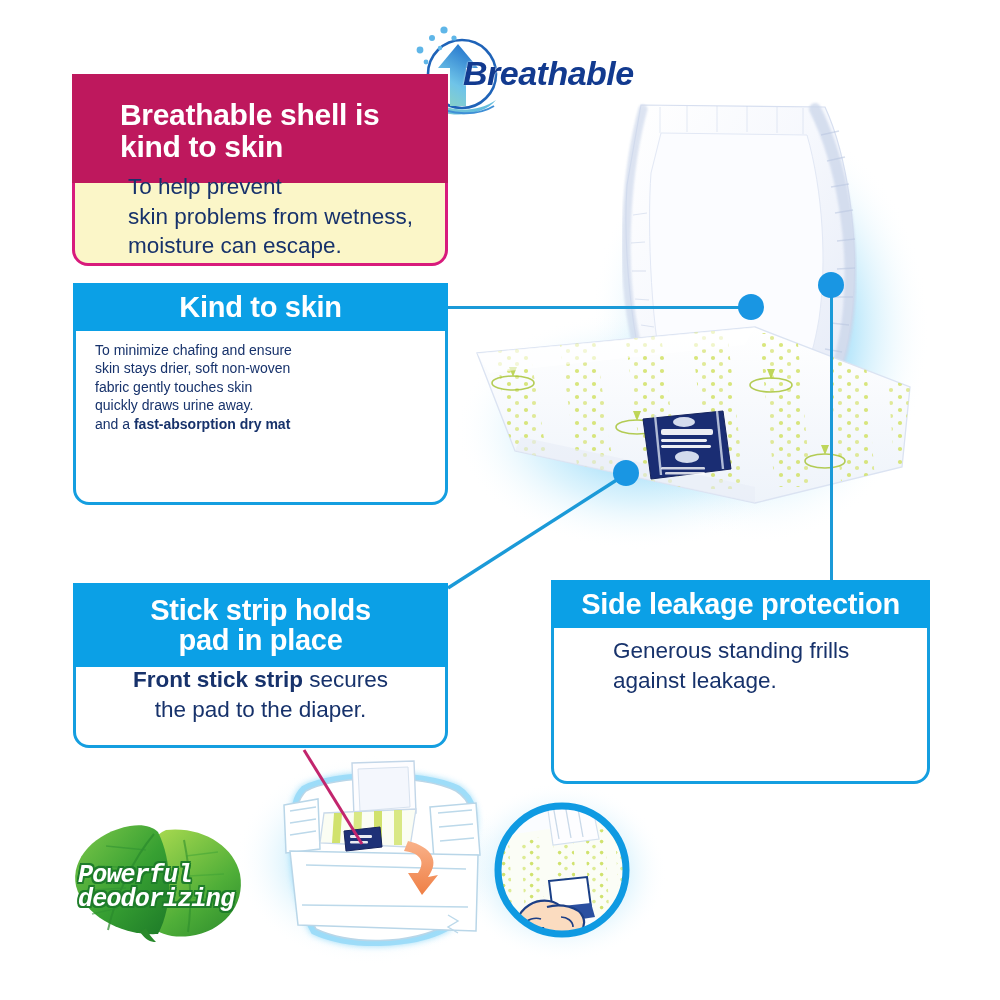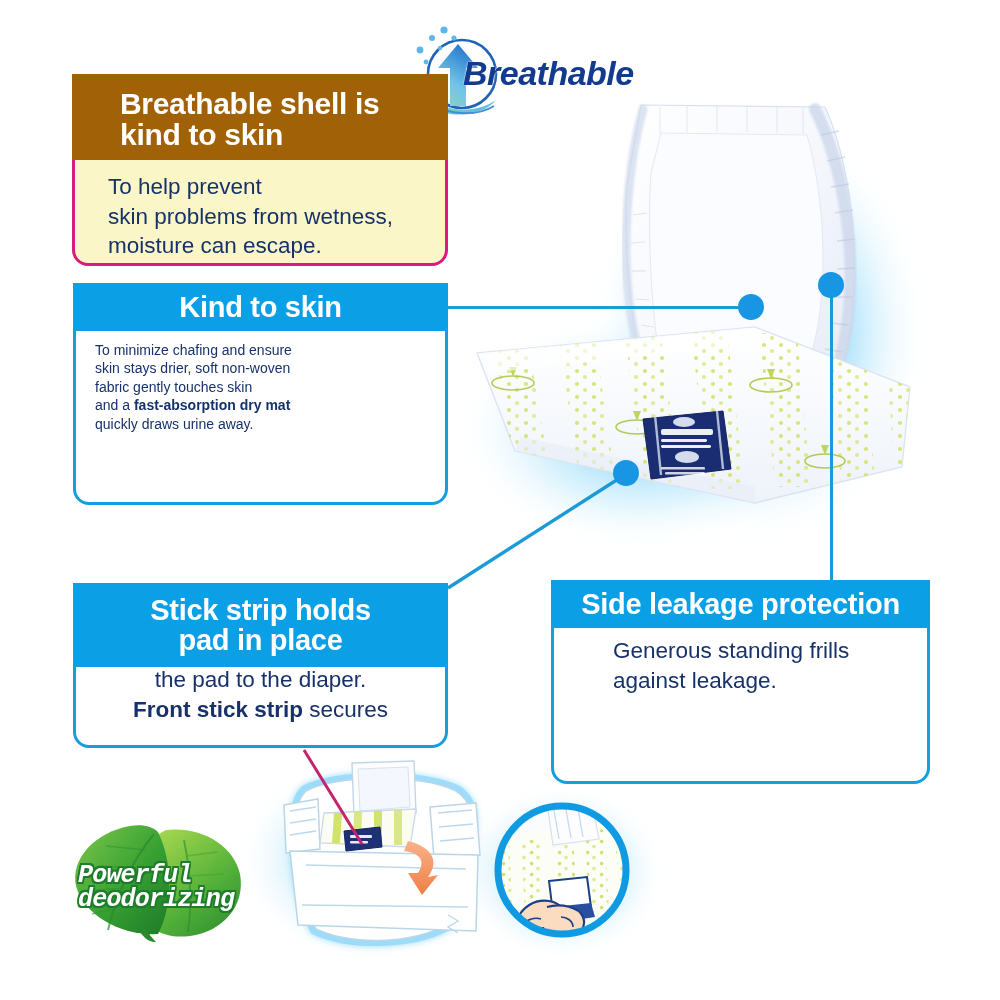--- a/index.html
+++ b/index.html
@@ -33,31 +33,31 @@
   
   #card-breathable{left:72px;top:74px;width:376px;height:192px;}
   #card-breathable .shellbox{
     position:absolute;inset:0;
     border:3px solid #d81b7c;
     border-radius:16px;
     background:#fbf6c8;
     overflow:hidden;
   }
   #card-breathable .hdr{
-    position:absolute;left:0;top:0;width:100%;height:86px;
-    background:#a16207;
+    position:absolute;left:0;top:0;width:100%;height:109px;
+    background:#be185d;
     font-size:30px;
     justify-content:flex-start;
     text-align:left;
     padding:8px 22px 4px 48px;
   }
   #card-breathable .hdr span{display:block;}
   #card-breathable .body{
     position:absolute;left:0;top:86px;width:100%;height:106px;
-    padding:12px 18px 0 36px;
+    padding:12px 18px 0 56px;
     font-size:22.5px;
   }
 
   
   .bluecard .shellbox{
     position:absolute;inset:0;
     border:3px solid #149ee0;
     border-radius:16px;
     background:#ffffff;
     overflow:hidden;
@@ -463,36 +463,36 @@
 
   <div class="card bluecard" id="card-kind">
     <div class="shellbox"></div>
     <div class="hdr">
       <span>Kind to skin</span>
     </div>
     <div class="body">
       <div>To minimize chafing and ensure</div>
       <div>skin stays drier, soft non-woven</div>
       <div>fabric gently touches skin</div>
+      <div>quickly draws urine away.</div>
       <div><span>and a </span><span class="b">fast-absorption dry mat</span></div>
-      <div>quickly draws urine away.</div>
     </div>
   </div>
 
   <div class="card bluecard" id="card-stick">
     <div class="shellbox"></div>
     <div class="hdr">
       <div>
         <span>Stick strip holds</span><br>
         <span>pad in place</span>
       </div>
     </div>
     <div class="body">
+      <div><span class="b">Front stick strip</span><span> secures</span></div>
       <div>the pad to the diaper.</div>
-      <div><span class="b">Front stick strip</span><span> secures</span></div>
     </div>
   </div>
 
   <div class="card bluecard" id="card-side">
     <div class="shellbox"></div>
     <div class="hdr">
       <span>Side leakage protection</span>
     </div>
     <div class="body">
       <div>Generous standing frills</div>

